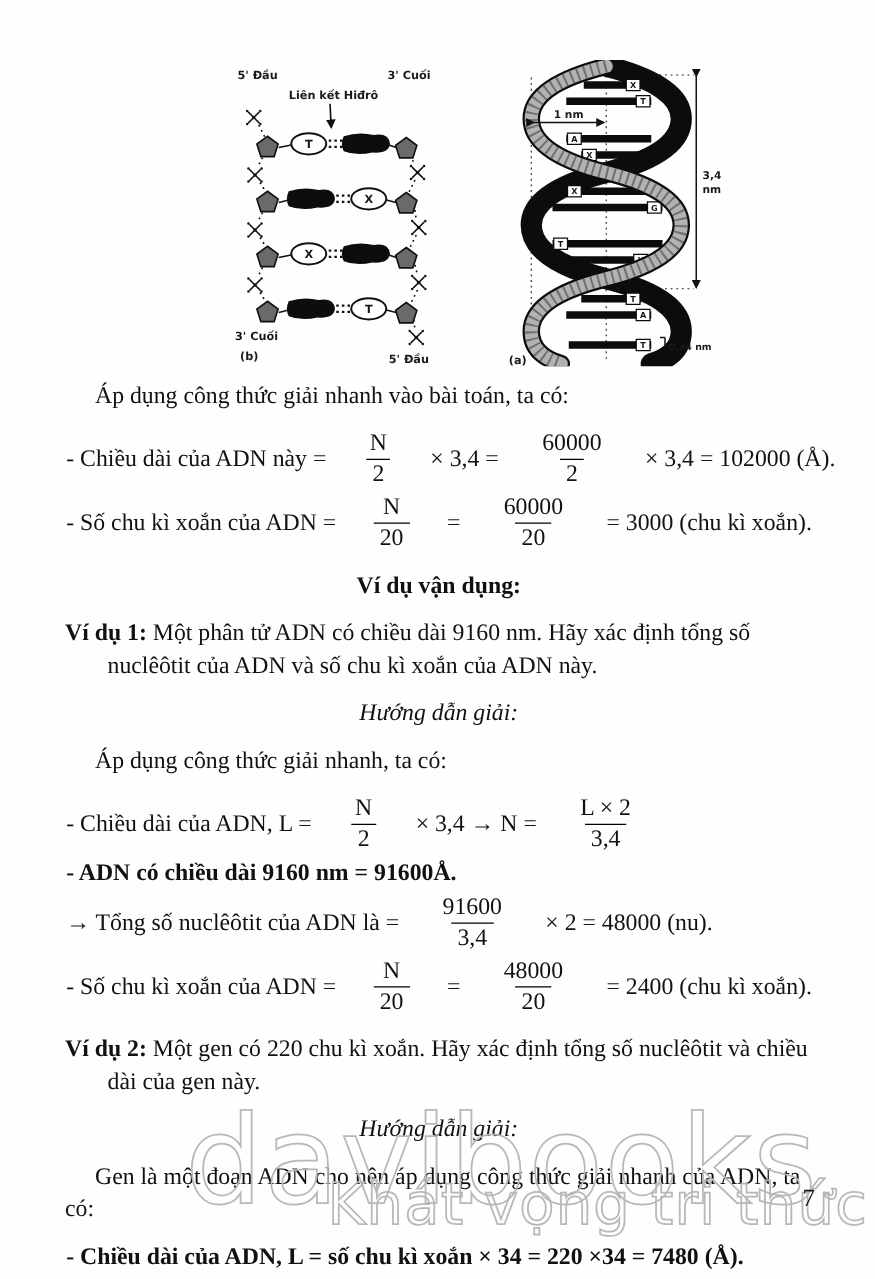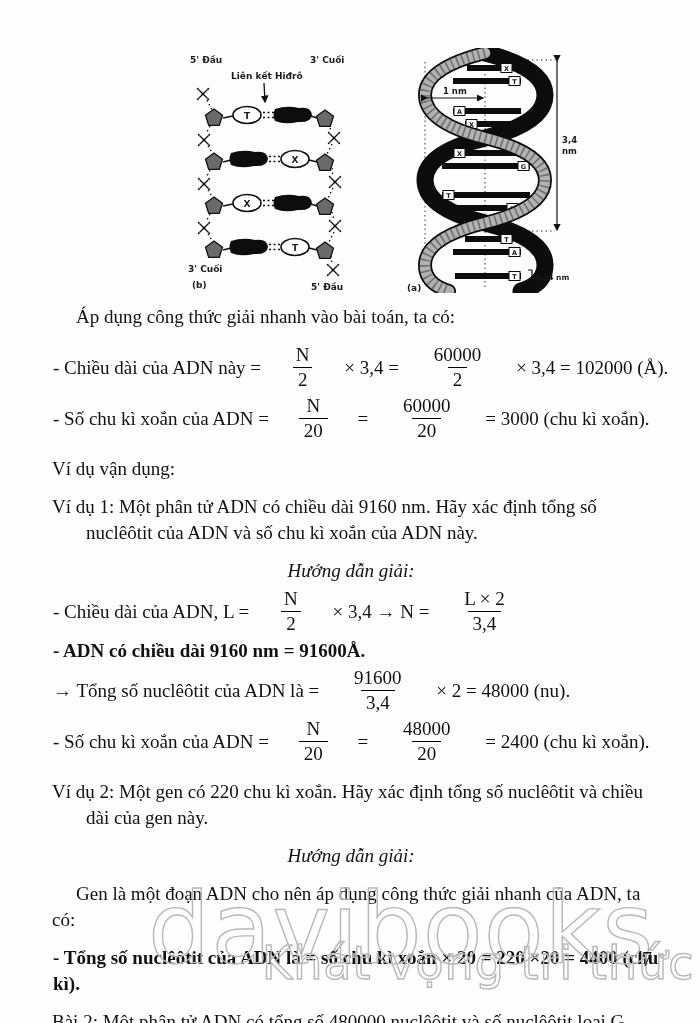--- a/index.html
+++ b/index.html
@@ -10,21 +10,21 @@
   
   .fig{position:absolute;}
   .fig svg text{font-family:"DejaVu Sans",sans-serif;font-weight:bold;fill:#1a1a1a;}
 
   
   .body-text{position:absolute;left:40px;top:292px;width:622px;
              font-size:19px;line-height:26px;}
   .para{margin:12px;}
   .indent{text-indent:24px;}
   .hang{padding-left:34px;text-indent:-34px;}
-  .bold{font-weight:normal;}
+  .bold{font-weight:bold;text-align:center;}
   .guide{font-weight:normal;font-style:italic;text-align:center;margin:2px 0;}
   .listline{padding-left:13px;margin:1px 0;font-weight:bold;}
 
   .formula{display:flex;align-items:center;min-height:51px;padding-left:13px;gap:19px;}
   .formula .seg{white-space:pre;}
   .frac{display:inline-flex;flex-direction:column;align-items:center;
         margin:0 6px;line-height:24px;font-size:19px;}
   .frac .num{padding:0 5px;}
   .frac .den{border-top:1.4px solid #000;padding:0 5px;}
 
@@ -282,20 +282,21 @@
       </span>
       <span class="seg"> = 3000 (chu kì xoắn).</span>
     </div>
 
     <p class="para bold">Ví dụ vận dụng:</p>
 
     <p class="para hang"><span class="bold">Ví dụ 1:</span><span> Một phân tử ADN có chiều dài 9160 nm. Hãy xác định tổng số nuclêôtit của ADN và số chu kì xoắn của ADN này.</span></p>
 
     <p class="guide">Hướng dẫn giải:</p>
 
+    <p class="para indent">Áp dụng công thức giải nhanh, ta có:</p>
 
     <div class="formula">
       <span class="seg">- Chiều dài của ADN, L = </span>
       <span class="frac">
         <span class="num">N</span>
         <span class="den">2</span>
       </span>
       <span class="seg"> × 3,4 → N = </span>
       <span class="frac">
         <span class="num">L × 2</span>
@@ -327,20 +328,21 @@
       </span>
       <span class="seg"> = 2400 (chu kì xoắn).</span>
     </div>
 
     <p class="para hang"><span class="bold">Ví dụ 2:</span><span> Một gen có 220 chu kì xoắn. Hãy xác định tổng số nuclêôtit và chiều dài của gen này.</span></p>
 
     <p class="guide">Hướng dẫn giải:</p>
 
     <p class="para indent">Gen là một đoạn ADN cho nên áp dụng công thức giải nhanh của ADN, ta có:</p>
 
+    <p class="para listline">- Chiều dài của ADN, L = số chu kì xoắn × 34 = 220 ×34 = 7480 (Å).</p>
 
     <p class="para listline">- Tổng số nuclêôtit của ADN là = số chu kì xoắn × 20 = 220 ×20 = 4400 (chu kì).</p>
 
     <p class="para hang"><span class="bold">Bài 2:</span><span> Một phân tử ADN có tổng số 480000 nuclêôtit và số nuclêôtit loại G chiếm 22% tổng số nuclêôtit của ADN. Hãy xác định số nuclêôtit mỗi loại và tổng liên kết hiđrô của ADN này.</span></p>
   </div>
 
   <div class="wm wm1">davibooks</div>
   <div class="wm wm2">Khát vọng tri thức</div>
   <div class="pagenum">7</div>
 

